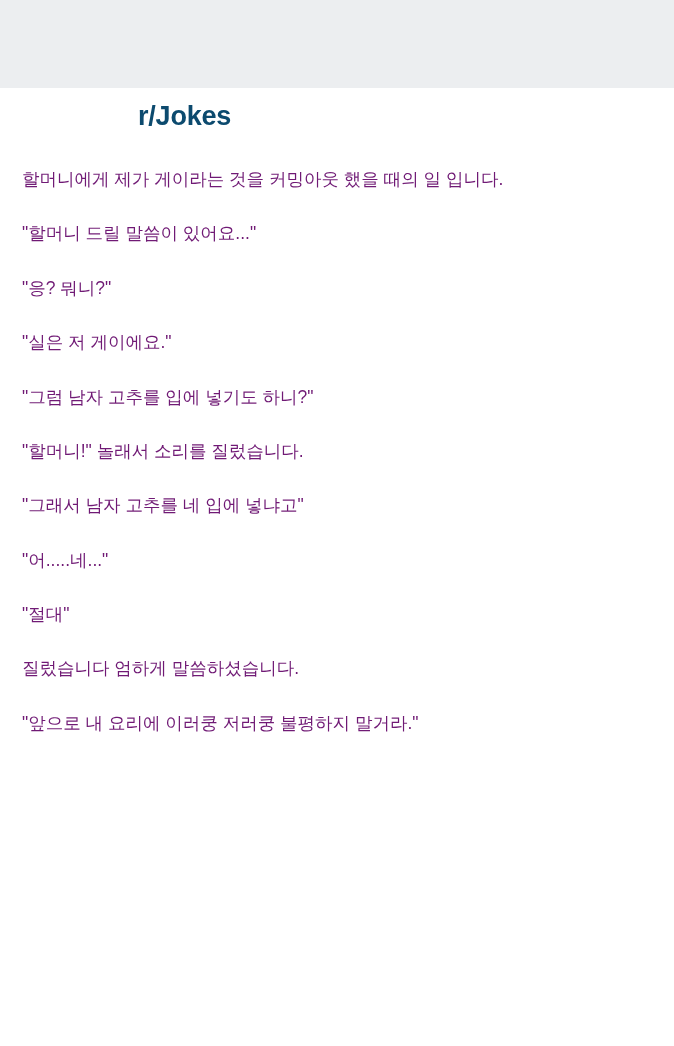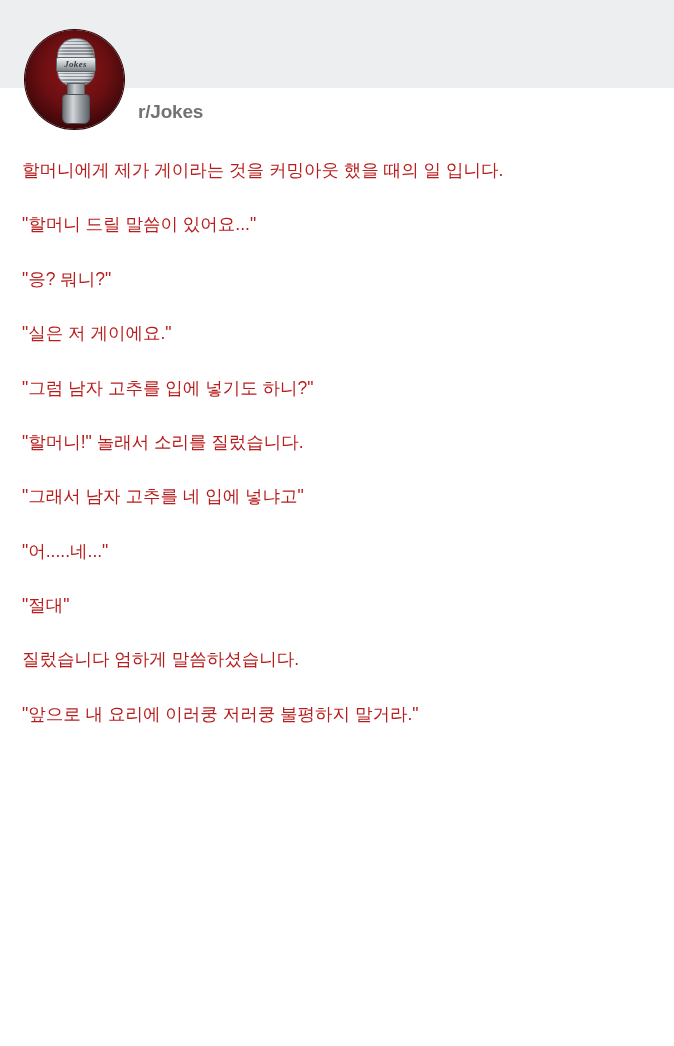--- a/index.html
+++ b/index.html
@@ -110,58 +110,48 @@
     width: 26px;
     height: 28px;
     border-radius: 4px 4px 6px 6px;
     background: linear-gradient(to right, #6b7074, #d2d6d9 38%, #9aa0a4 65%, #5f6468);
     border: 1px solid #4d5256;
   }
   .sub-title {
     position: absolute;
     left: 138px;
     top: 101px;
-    font-size: 19px;
+    font-size: 27px;
     font-weight: bold;
-    color: #737373;
+    color: #0c4a6e;
     letter-spacing: -0.2px;
   }
   .body-text {
     position: absolute;
     left: 22px;
-    top: 158px;
+    top: 167px;
     width: 636px;
     font-size: 17.5px;
     line-height: 1.45;
-    color: #b91c1c;
+    color: #701a75;
   }
   .para {
     margin: 0 0 29px 0;
     white-space: pre-wrap;
   }
   .para:last-child { margin-bottom: 0; }
 </style>
 </head>
 <body>
 
 <div class="page">
 
   <div class="header-band"></div>
 
   <div class="header">
-    <div class="avatar">
-      <div class="mic">
-        <div class="mic-head"></div>
-        <div class="mic-band">
-          <div class="mic-label">Jokes</div>
-        </div>
-        <div class="mic-neck"></div>
-        <div class="mic-body"></div>
-      </div>
-    </div>
     <div class="sub-title">r/Jokes</div>
   </div>
 
   <div class="body-text">
     <p class="para">할머니에게 제가 게이라는 것을 커밍아웃 했을 때의 일 입니다.</p>
     <p class="para">"할머니 드릴 말씀이 있어요..."</p>
     <p class="para">"응? 뭐니?"</p>
     <p class="para">"실은 저 게이에요."</p>
     <p class="para">"그럼 남자 고추를 입에 넣기도 하니?"</p>
     <p class="para">"할머니!" 놀래서 소리를 질렀습니다.</p>

